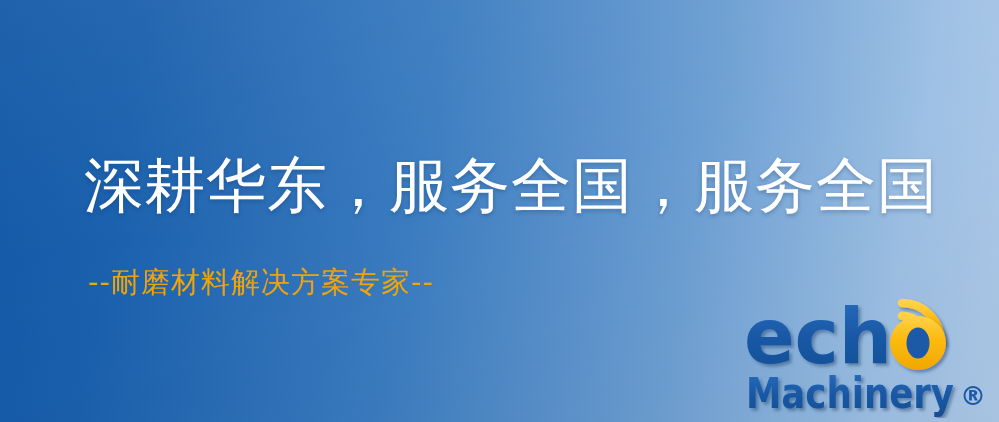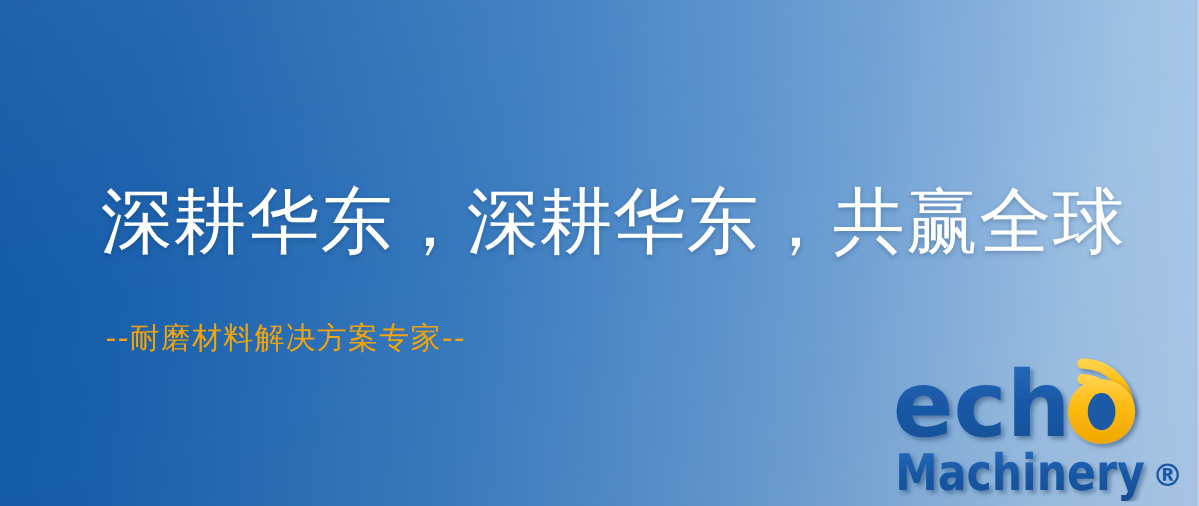--- a/index.html
+++ b/index.html
@@ -43,21 +43,21 @@
     white-space: nowrap;
     text-shadow: 0 2px 4px rgba(10,45,90,0.30);
     z-index: 3;
   }
 
   .subtitle {
     position: absolute;
     left: 88px;
     top: 267px;
     font-family: "DejaVu Sans", "Liberation Sans", sans-serif;
-    font-size: 25px;
+    font-size: 29px;
     line-height: 30px;
     color: #f0a30a;
     letter-spacing: 1px;
     white-space: nowrap;
     z-index: 3;
   }
 
   
   #logo {
     position: absolute;
@@ -71,21 +71,21 @@
   .logo-wordmark {
     font-family: "DejaVu Sans", "Liberation Sans", sans-serif;
     font-weight: bold;
   }
 </style>
 </head>
 <body>
 
 <div id="banner">
 
-  <div class="headline">深耕华东，深耕华东，共赢全球</div>
+  <div class="headline">深耕华东，服务全国，服务全国</div>
 
   <div class="subtitle">--耐磨材料解决方案专家--</div>
 
   <div id="logo">
     <svg viewBox="0 0 252 126" xmlns="http://www.w3.org/2000/svg" aria-hidden="true">
       <defs>
         <filter id="logoShadow" x="-20%" y="-20%" width="150%" height="150%">
           <feDropShadow dx="2.5" dy="2.5" stdDeviation="1.6" flood-color="#163a66" flood-opacity="0.45"></feDropShadow>
         </filter>
         <linearGradient id="blueFace" x1="0" y1="0" x2="0" y2="1">

